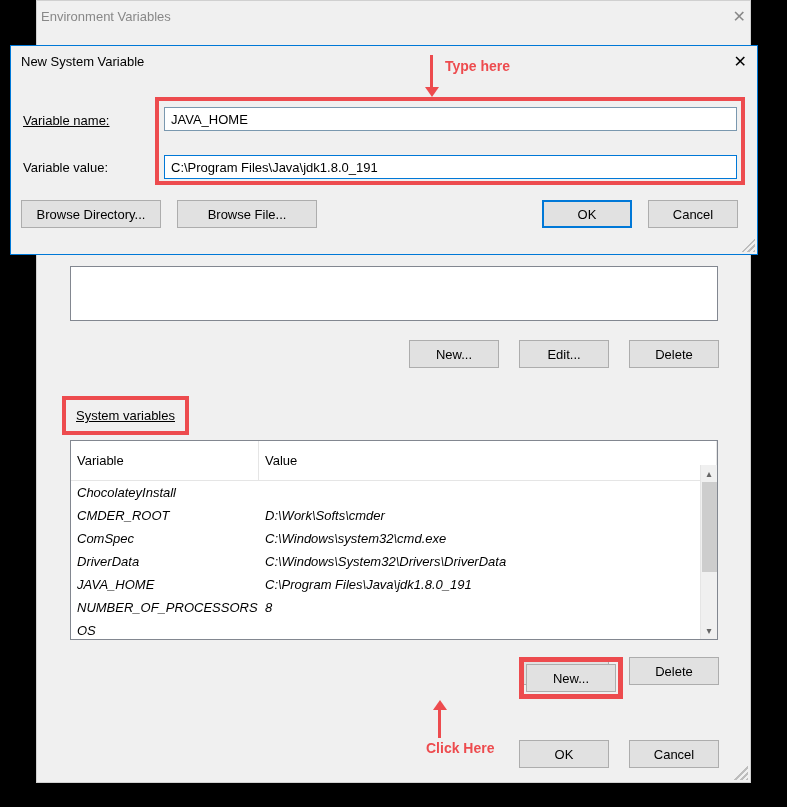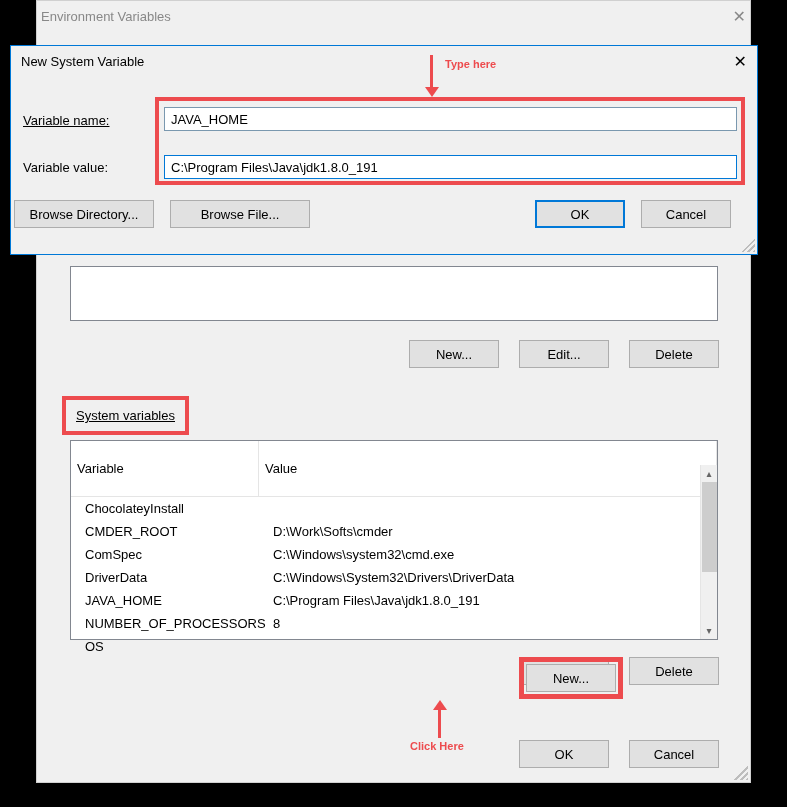--- a/index.html
+++ b/index.html
@@ -37,24 +37,24 @@
 .input-name { left: 164px; top: 107px; z-index: 4; }
 .input-value { left: 164px; top: 155px; z-index: 4; border-color: #0078d7; }
 
 .btn {
   display: inline-flex; align-items: center; justify-content: center;
   height: 28px; min-width: 90px; padding: 0 12px;
   border: 1px solid #adadad; background: #e1e1e1; color: #000;
 }
 .btn-primary { border: 2px solid #0078d7; background: #e1e1e1; }
 
-.front-buttons { position: absolute; left: 14px; top: 200px; width: 717px; display: flex; z-index: 2; }
+.front-buttons { position: absolute; left: 21px; top: 200px; width: 717px; display: flex; z-index: 2; }
 .front-buttons .spacer { flex: 1; }
 
-.callout { position: absolute; color: #ed4b4e; font-weight: 600; font-size: 11px; z-index: 5; }
+.callout { position: absolute; color: #ed4b4e; font-weight: 600; font-size: 14px; z-index: 5; }
 .arrow-down {
   position: absolute; z-index: 5;
 }
 .arrow-down .shaft { width: 3px; height: 32px; background: #ed4b4e; }
 .arrow-down .head {
   width: 0; height: 0; border-left: 7px solid transparent; border-right: 7px solid transparent;
   border-top: 10px solid #ed4b4e; margin-left: -5.5px;
 }
 .arrow-up .shaft { width: 3px; height: 28px; background: #ed4b4e; }
 .arrow-up .head {
@@ -75,27 +75,27 @@
 .sysvar-label span { text-decoration: underline; }
 
 .sysvar-table {
   position: absolute; left: 70px; top: 440px; width: 648px; height: 200px;
   background: #fff; border: 1px solid #828790;
 }
 .sysvar-head {
   display: flex; background: #fff; border-bottom: 1px solid #e5e5e5;
 }
 .sysvar-head .col {
-  padding: 20px 6px; border-right: 1px solid #e5e5e5;
+  padding: 12px 6px; border-right: 1px solid #e5e5e5;
 }
 .col-var { width: 188px; }
 .col-val { flex: 1; }
 .sysvar-body { overflow: hidden; }
 .sysvar-row { display: flex; padding: 2px 0; }
-.sysvar-row .col { padding: 2px 14px; }
+.sysvar-row .col { padding: 2px 6px; font-style: italic; }
 .scrollbar {
   position: absolute; right: 0; top: 24px; bottom: 0; width: 17px;
   background: #f0f0f0; border-left: 1px solid #e5e5e5;
 }
 .scrollbar .up, .scrollbar .down { height: 17px; display:flex; align-items:center; justify-content:center; font-size:10px; color:#666; }
 .scrollbar .thumb { position:absolute; top: 17px; width: 15px; left:1px; height: 90px; background:#cdcdcd; }
 
 .sysvar-btns { position: absolute; right: 68px; top: 657px; display: flex; gap: 20px; }
 .new-highlight { position: absolute; border: 5px solid #ed4b4e; padding: 2px; }
 
@@ -173,21 +173,21 @@
     <div class="btn" style="min-width:90px">New...</div>
   </div>
   <div class="btn">Edit...</div>
   <div class="btn">Delete</div>
 </div>
 
 <div class="arrow-up" style="position:absolute; left:438px; top:700px; z-index:5;">
   <div class="head"></div>
   <div class="shaft"></div>
 </div>
-<div class="callout" style="left:410px; top:740px;">Click Here</div>
+<div class="callout" style="left:426px; top:740px;">Click Here</div>
 
 <div class="footer-btns">
   <div class="btn" style="min-width:90px">OK</div>
   <div class="btn">Cancel</div>
 </div>
 
 <div class="front-dialog">
   <div class="front-title">
     <span>New System Variable</span>
     <span class="close">✕</span>

